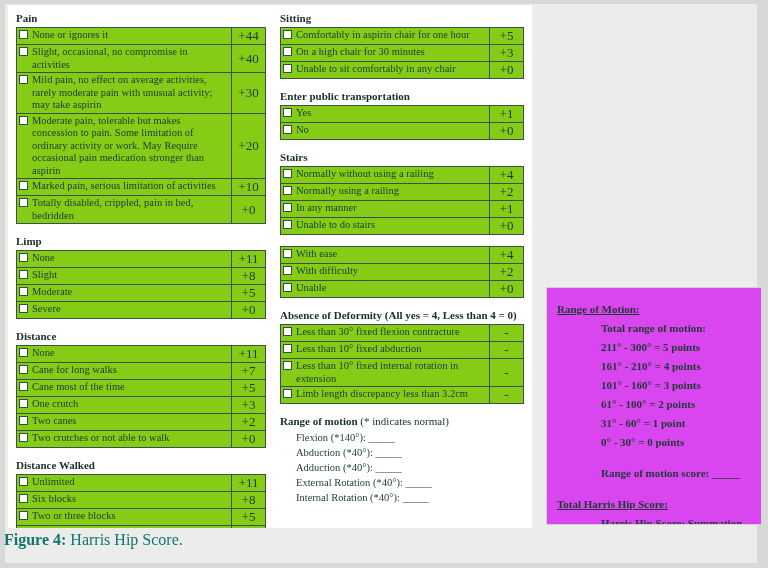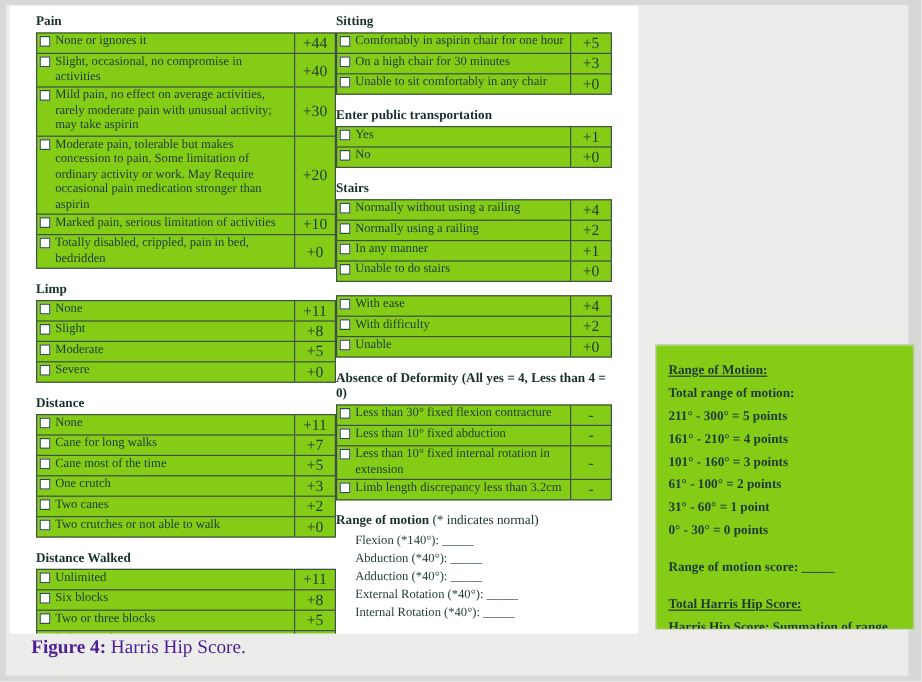--- a/index.html
+++ b/index.html
@@ -3,21 +3,21 @@
 <meta charset="utf-8">
 <style>
   * { margin:0; padding:0; box-sizing:border-box; }
   body { width:768px; height:568px; overflow:hidden; font-family:"Liberation Serif","DejaVu Serif",serif; }
 
   .canvas { position:relative; width:768px; height:568px; background:#d8d8d6; }
   .page-bg { position:absolute; left:5px; top:4px; width:752px; height:559px; background:#ececea; }
 
   .form-panel {
     position:absolute; left:8px; top:5px; width:524px; height:523px;
-    background:#ffffff; display:flex; padding:7px 22px; overflow:hidden;justify-content:flex-end;
+    background:#ffffff; display:flex; padding:7px 8px; gap:14px; overflow:hidden;justify-content:flex-end;
   }
   .col-left { width:250px; flex:none; }
   .col-mid  { flex:1; }
 
   .sec { margin-bottom:11px; }
   .sec-title {
     font-size:11px; line-height:13px; font-weight:bold;
     color:#17302a; margin-bottom:2px;
   }
   .tbl { border:1.5px solid #3c4f48; background:#84cc16; }
@@ -33,31 +33,31 @@
     width:34px; flex:none; border-left:1px solid #3c4f48;
     display:flex; align-items:center; justify-content:center;
     font-size:13px; color:#1e3a33;
   }
 
   .sec-rom .rom-note { font-weight:normal; }
   .rom-line { font-size:10.5px; line-height:15px; color:#1e3a33;margin-left:16px; }
 
   .rom-box {
     position:absolute; left:546px; top:287px; width:216px; height:238px;
-    background:#84cc16; border:1px solid #d2d2d0; padding:12px 10px; overflow:hidden;
+    background:#d946ef; border:1px solid #d2d2d0; padding:12px 10px; overflow:hidden;
   }
   .rb-heading {
     font-size:11px; line-height:19px; font-weight:bold;
     color:#1e3a33; text-decoration:underline;
   }
-  .rb-line { font-size:11px; line-height:19px; font-weight:bold; color:#1e3a33; }
+  .rb-line { font-size:11px; line-height:19px; font-weight:bold; color:#1e3a33;margin-left:44px; }
   .rb-gap { margin-top:12px; }
 
   .caption {
-    position:absolute; left:26px; top:531px; font-size:16px; color:#4c1d95;
+    position:absolute; left:4px; top:531px; font-size:16px; color:#0f766e;
   }
   .caption .cap-label { font-weight:bold; }
 </style>
 </head>
 <body>
 
 <div class="canvas">
   <div class="page-bg"></div>
 
   <div class="form-panel">

